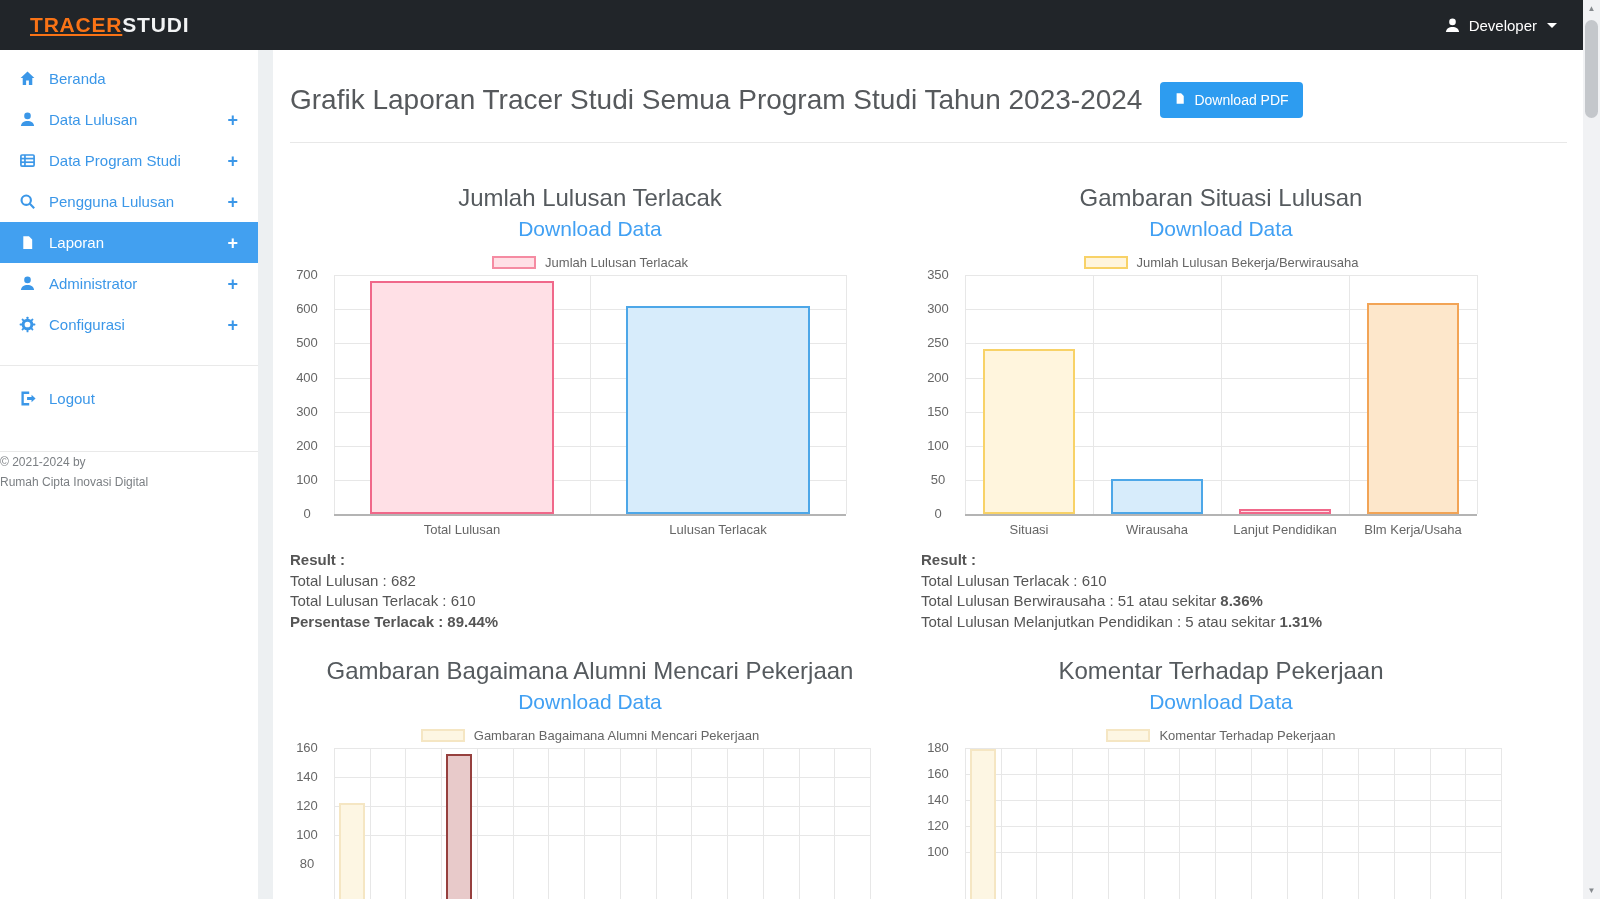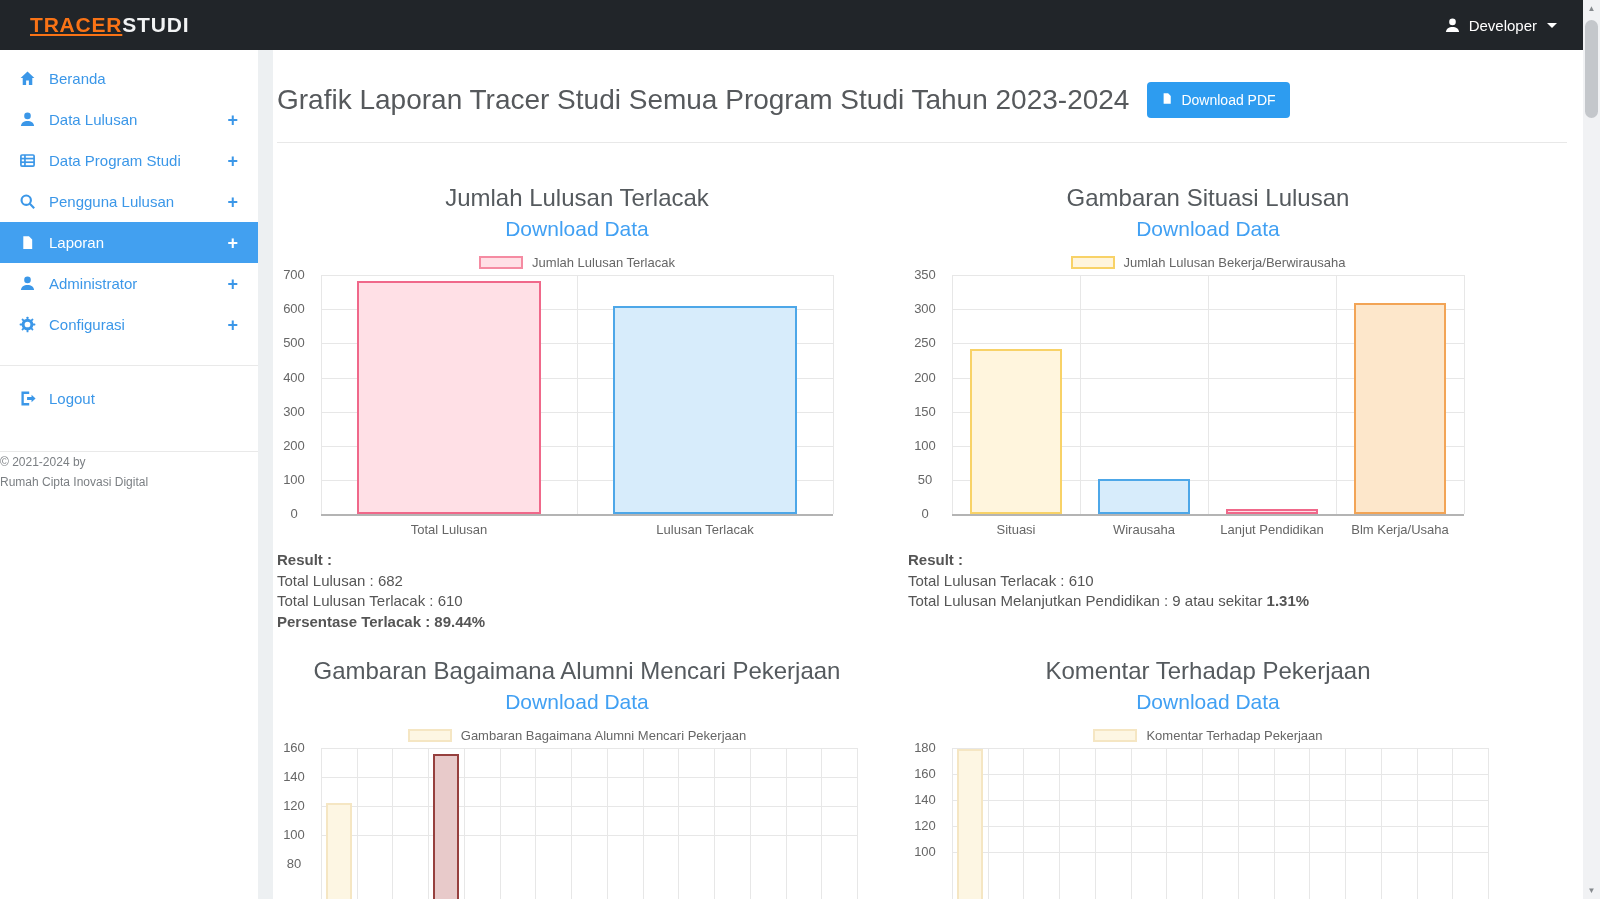--- a/index.html
+++ b/index.html
@@ -23,21 +23,21 @@
     color:#3b97e8; font-size:15px; cursor:pointer; }
   .side-item .icon { width:18px; height:18px; margin-right:13px; display:flex; align-items:center; justify-content:center; }
   .side-item .plus { margin-left:auto; font-size:18px; font-weight:bold; line-height:1; }
   .side-item.active { background:#42a0f0; color:#ffffff; }
   .side-divider { border:none; border-top:1px solid #e9e9e9; margin:20px 0 0 0; }
   .logout-wrap { margin-top:12px; }
   .copyright { color:#7b7f83; font-size:12px; line-height:20px; }
 
   
   .content { position:absolute; left:273px; top:50px; width:1310px; height:849px; background:#ffffff;
-    padding:30px 16px 0 4px; overflow:hidden; }
+    padding:30px 16px 0 17px; overflow:hidden; }
   .page-header { display:flex; align-items:center; gap:18px; }
   .page-title { font-size:28px; font-weight:400; color:#56595c; line-height:40px; white-space:nowrap; }
   .btn-pdf { background:#2d9cf0; color:#ffffff; font-size:14px; border:none; border-radius:4px;
     height:36px; padding:0 14px; display:inline-flex; align-items:center; gap:8px; cursor:pointer; flex:none; }
   .head-rule { border:none; border-top:1px solid #e8e8e8; margin-top:22px; }
 
   .charts-grid { display:grid; grid-template-columns:600px 600px; column-gap:31px; margin-top:40px; align-items:start; }
   .chart-card { margin-bottom:24px; }
   .chart-title { font-size:24px; font-weight:400; color:#555a5e; text-align:center; line-height:30px; }
   .download-link { display:block; text-align:center; font-size:21px; color:#41a0f3; text-decoration:none;
@@ -266,21 +266,22 @@
           <div class="bar" style="left: 317.9px; width: 92.2px; top: 234px; height: 5px; background: rgb(255, 224, 230); border-color: rgb(240, 104, 138);"></div>
           <div class="bar" style="left: 445.9px; width: 92.2px; top: 28px; height: 211px; background: rgb(253, 231, 203); border-color: rgb(242, 164, 86);"></div>
           <div class="x-label" style="left: 44px; width: 128px; top: 247px;">Situasi</div>
           <div class="x-label" style="left: 172px; width: 128px; top: 247px;">Wirausaha</div>
           <div class="x-label" style="left: 300px; width: 128px; top: 247px;">Lanjut Pendidikan</div>
           <div class="x-label" style="left: 428px; width: 128px; top: 247px;">Blm Kerja/Usaha</div>
         </div>
       <div class="result">
           <div><strong>Result :</strong></div>
           <div><span>Total Lulusan Terlacak : 610</span></div>
-          <div><span>Total Lulusan Melanjutkan Pendidikan : 9 atau sekitar </span><strong>1.31%</strong></div>
+          <div><span>Total Lulusan Berwirausaha : 51 atau sekitar </span><strong>8.36%</strong></div>
+          <div><span>Total Lulusan Melanjutkan Pendidikan : 5 atau sekitar </span><strong>1.31%</strong></div>
         </div>
     </section>
 
     <section class="chart-card">
       <div class="chart-title">Gambaran Bagaimana Alumni Mencari Pekerjaan</div>
       <a class="download-link">Download Data</a>
       <div class="legend-row">
         <span class="legend-swatch" style="background: rgb(253, 246, 227); border-color: rgb(245, 230, 195);"></span>
         <span>Gambaran Bagaimana Alumni Mencari Pekerjaan</span>
       </div>

